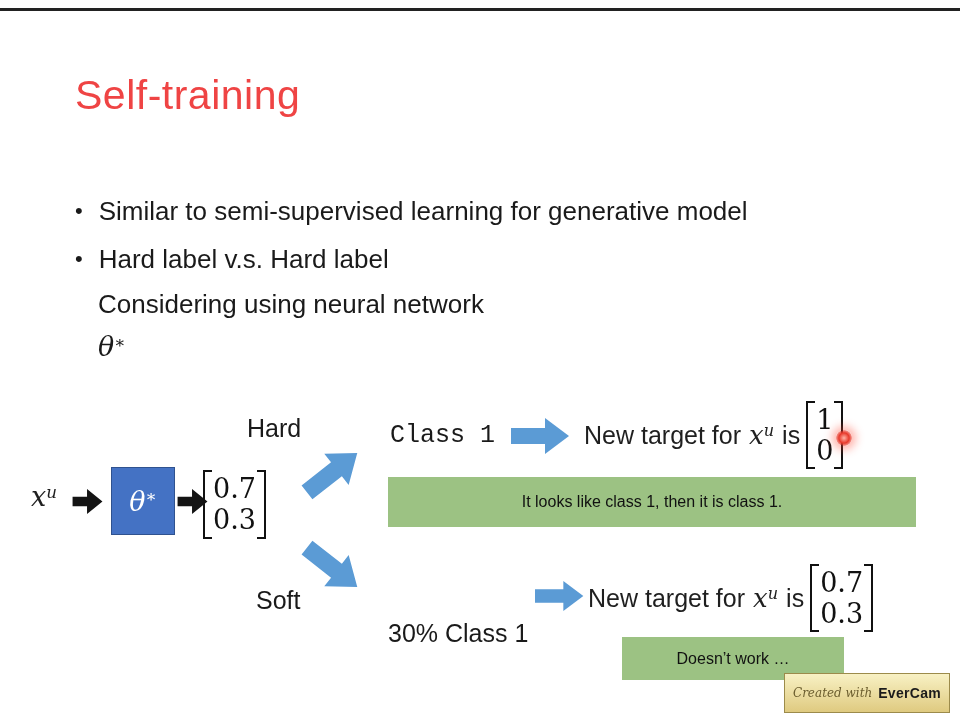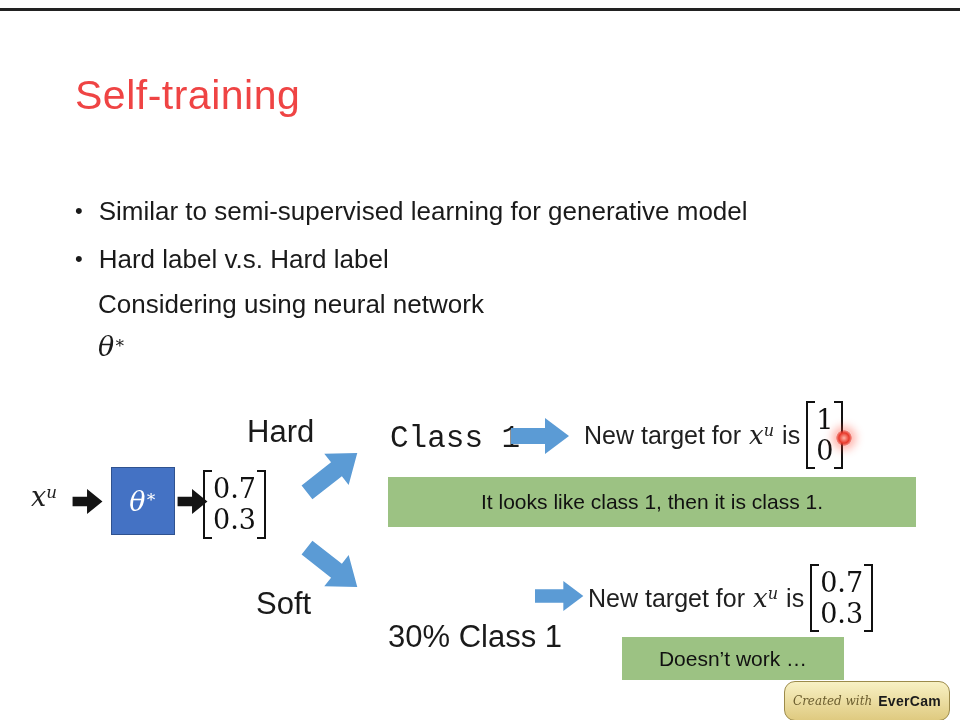--- a/index.html
+++ b/index.html
@@ -11,21 +11,21 @@
 
   .title{left:75px;top:72px;font-size:41px;font-weight:400;color:#ef4444;letter-spacing:.5px;}
 
   .body-line{font-size:26px;color:#1a1a1a;display:flex;align-items:baseline;white-space:nowrap;}
   .bdot{margin-right:16px;font-size:22px;position:relative;top:-2px;}
 
   .math{font-family:"DejaVu Serif",serif;font-style:italic;}
   .sup{font-size:0.62em;position:relative;top:-0.5em;font-style:italic;}
   .supstar{font-size:0.62em;position:relative;top:-0.5em;font-style:normal;}
 
-  .dlabel{font-size:31px;color:#1a1a1a;white-space:nowrap;}
+  .dlabel{font-size:25px;color:#1a1a1a;white-space:nowrap;}
 
   .theta-box{left:111px;top:467px;width:62px;height:66px;background:#4472C4;border:1px solid #2f528f;
              display:flex;align-items:center;justify-content:center;color:#ffffff;font-size:27px;}
   .theta-box .math{color:#fff;}
 
   .vec{position:relative;display:inline-flex;flex-direction:column;align-items:center;justify-content:center;
        padding:3px 10px;font-family:"DejaVu Serif",serif;font-style:normal;color:#111;line-height:1.16;}
   .vec::before,.vec::after{content:"";position:absolute;top:0;bottom:0;width:7px;}
   .vec::before{left:0;border-left:2.5px solid #111;border-top:2.5px solid #111;border-bottom:2.5px solid #111;}
   .vec::after{right:0;border-right:2.5px solid #111;border-top:2.5px solid #111;border-bottom:2.5px solid #111;}
@@ -33,28 +33,28 @@
 
   .arrow{display:inline-block;line-height:0;}
   .arrow svg{display:block;width:100%;height:100%;}
 
   .target-line{display:flex;align-items:center;font-size:25px;white-space:nowrap;}
   .target-line .math{font-size:26px;margin-left:8px;}
   .target-line .is-word{margin-left:8px;}
   .target-line .vec{margin-left:6px;}
 
   .note-box{background:#9CC283;display:flex;align-items:center;justify-content:center;
-            font-size:21px;color:#111;}
+            font-size:16px;color:#111;}
 
   .laser{left:836px;top:430px;width:16px;height:16px;border-radius:50%;z-index:6;
          background:radial-gradient(circle,#ffb3a6 0%,#e8392b 45%,rgba(232,57,43,.55) 68%,rgba(232,57,43,0) 74%);
          box-shadow:0 0 8px 4px rgba(255,70,50,.4);}
 
-  .watermark{left:784px;top:673px;width:164px;height:38px;border:1px solid #9c8b4b;border-radius:11px;
-             background:linear-gradient(#f8f1c4,#dfca80);display:flex;align-items:center;justify-content:center;gap:6px;margin-top:8px;}
+  .watermark{left:784px;top:673px;width:164px;height:38px;border:1px solid #9c8b4b;border-radius:0;
+             background:linear-gradient(#f8f1c4,#dfca80);display:flex;align-items:center;justify-content:center;gap:6px;}
   .wm-prefix{font-family:"DejaVu Serif",serif;font-style:italic;font-size:12px;color:#6b5d2e;}
   .wm-brand{font-size:14px;font-weight:bold;color:#1b1b1b;letter-spacing:.3px;}
 </style>
 </head>
 <body>
 
 <div class="slide">
 
   <div class="abs top-rule"></div>
 

